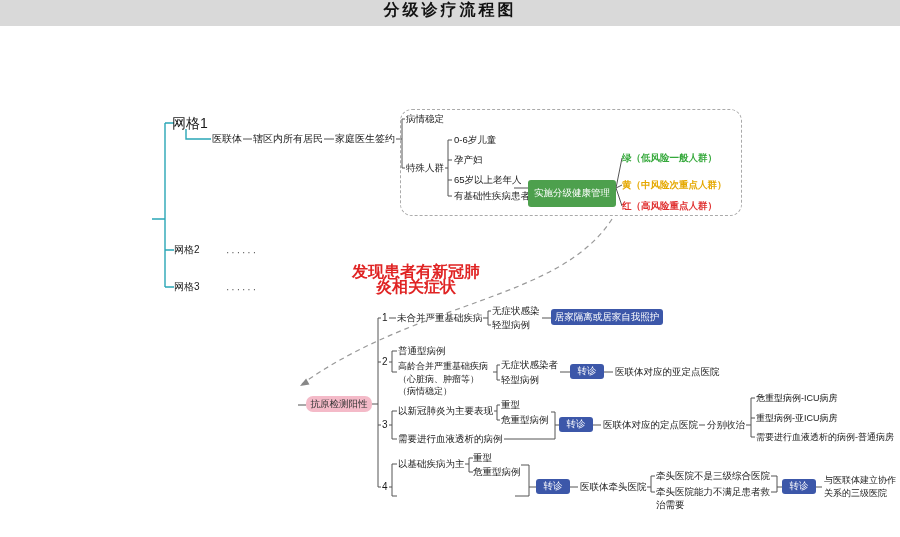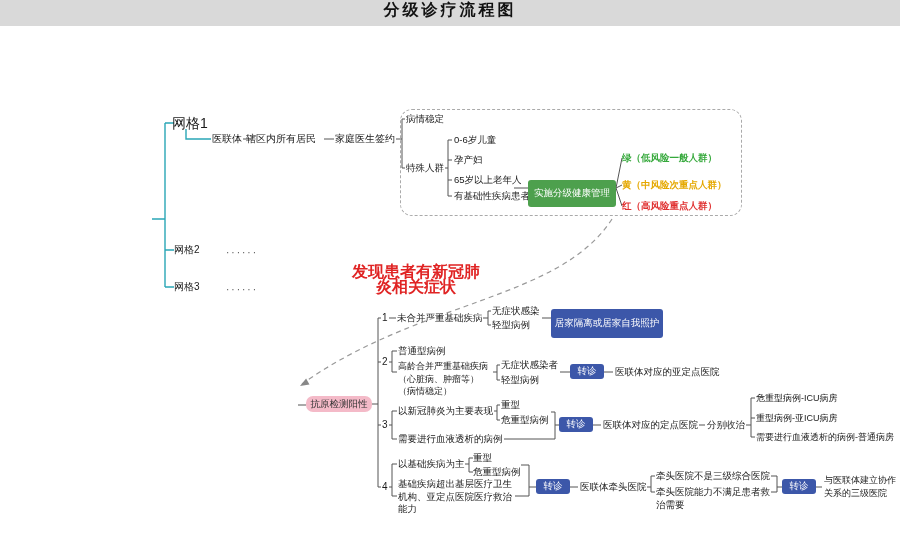--- a/index.html
+++ b/index.html
@@ -81,21 +81,21 @@
 
     <path fill="none" stroke="#555" stroke-width="1" d="M389 487 H392 M392 464 V496 M392 464 H397 M392 496 H397 M465 464 H469 M469 458 V472 M469 458 H473 M469 472 H473 M521 465 H529 M515 496 H529 M529 465 V496 M529 487 H536 M570 487 H578 M647 487 H651 M651 476 V492 M651 476 H655 M651 492 H655 M771 476 H777 M771 492 H777 M777 476 V492 M777 487 H782 M816 487 H822"></path>
 
     <path fill="none" stroke="#999" stroke-width="1.2" stroke-dasharray="5 4" d="M612 219 C 560 300, 420 300, 302 384"></path>
     <polygon fill="#888" points="300,386 306.1,378.6 309.5,384.6"></polygon>
   </svg>
 
 
   <div class="txt" style="left:172px;top:117px;font-size:14px">网格1</div>
   <div class="txt" style="left:212px;top:133px;font-size:10px">医联体</div>
-  <div class="txt" style="left:246px;top:133px;font-size:10px">辖区内所有居民</div>
+  <div class="txt" style="left:253px;top:133px;font-size:10px">辖区内所有居民</div>
   <div class="txt" style="left:335px;top:133px;font-size:10px">家庭医生签约</div>
   <div class="txt" style="left:174px;top:244px;font-size:10px">网格2</div>
   <div class="txt dots" style="left:226px;top:247px;font-size:10px">······</div>
   <div class="txt" style="left:174px;top:281px;font-size:10px">网格3</div>
   <div class="txt dots" style="left:226px;top:284px;font-size:10px">······</div>
 
   <div class="dashed-box"></div>
   <div class="txt" style="left:406px;top:113px">病情稳定</div>
   <div class="txt" style="left:406px;top:162px">特殊人群</div>
   <div class="txt" style="left:454px;top:134px">0-6岁儿童</div>
@@ -112,21 +112,21 @@
   <div class="box-pink">抗原检测阳性</div>
 
   <div class="num" style="left:382px;top:312px">1</div>
   <div class="num" style="left:382px;top:356px">2</div>
   <div class="num" style="left:382px;top:419px">3</div>
   <div class="num" style="left:382px;top:481px">4</div>
 
   <div class="txt" style="left:397px;top:312px">未合并严重基础疾病</div>
   <div class="txt" style="left:492px;top:305px">无症状感染</div>
   <div class="txt" style="left:492px;top:319px">轻型病例</div>
-  <div class="bluebox" style="left:551px;top:309px;width:112px;height:29px">居家隔离或居家自我照护</div>
+  <div class="bluebox" style="left:551px;top:309px;width:112px;height:16px">居家隔离或居家自我照护</div>
 
   <div class="txt" style="left:398px;top:345px">普通型病例</div>
   <div class="txt wrap small" style="left:398px;top:360px;width:94px">高龄合并严重基础疾病（心脏病、肿瘤等）（病情稳定）</div>
   <div class="txt" style="left:501px;top:359px">无症状感染者</div>
   <div class="txt" style="left:501px;top:374px">轻型病例</div>
   <div class="bluebox" style="left:570px;top:364px;width:34px;height:15px">转诊</div>
   <div class="txt" style="left:615px;top:366px">医联体对应的亚定点医院</div>
 
   <div class="txt" style="left:398px;top:405px">以新冠肺炎为主要表现</div>
   <div class="txt" style="left:501px;top:399px">重型</div>
@@ -135,21 +135,20 @@
   <div class="bluebox" style="left:559px;top:417px;width:34px;height:15px">转诊</div>
   <div class="txt" style="left:603px;top:419px">医联体对应的定点医院</div>
   <div class="txt" style="left:707px;top:419px">分别收治</div>
   <div class="txt small" style="left:756px;top:392px">危重型病例-ICU病房</div>
   <div class="txt small" style="left:756px;top:412px">重型病例-亚ICU病房</div>
   <div class="txt small" style="left:756px;top:431px">需要进行血液透析的病例-普通病房</div>
 
   <div class="txt" style="left:398px;top:458px">以基础疾病为主</div>
   <div class="txt" style="left:473px;top:452px">重型</div>
   <div class="txt" style="left:473px;top:466px">危重型病例</div>
-  <div class="txt wrap" style="left:398px;top:478px;width:116px">基础疾病超出基层医疗卫生机构、亚定点医院医疗救治能力</div>
   <div class="bluebox" style="left:536px;top:479px;width:34px;height:15px">转诊</div>
   <div class="txt" style="left:580px;top:481px">医联体牵头医院</div>
   <div class="txt" style="left:656px;top:470px">牵头医院不是三级综合医院</div>
   <div class="txt wrap" style="left:656px;top:486px;width:118px">牵头医院能力不满足患者救治需要</div>
   <div class="bluebox" style="left:782px;top:479px;width:34px;height:15px">转诊</div>
   <div class="txt wrap small" style="left:824px;top:474px;width:74px">与医联体建立协作关系的三级医院</div>
 
 </div>
 
 </body></html>

